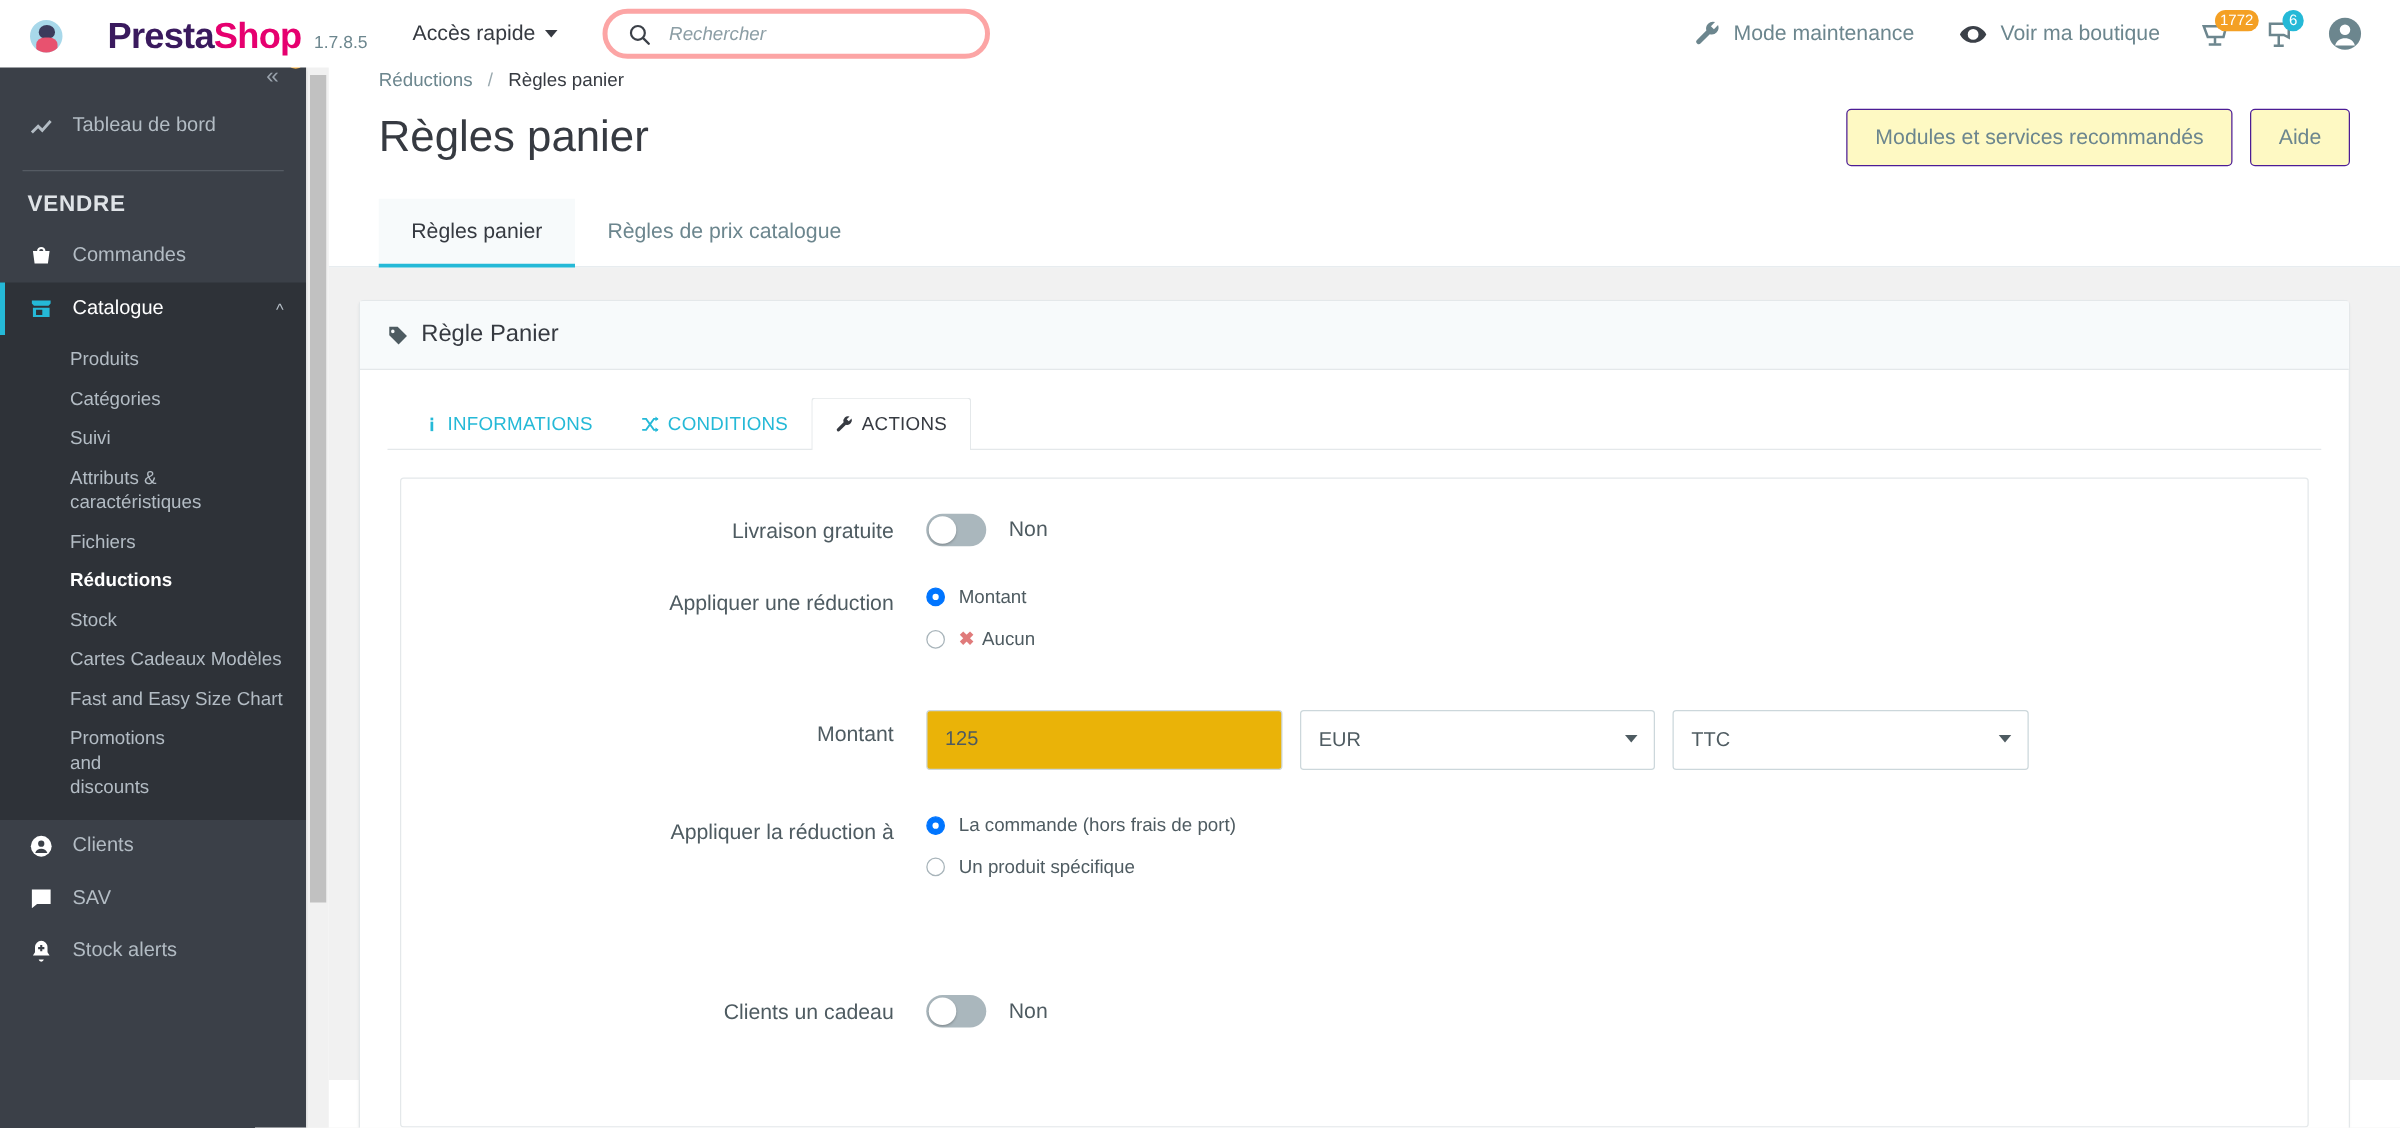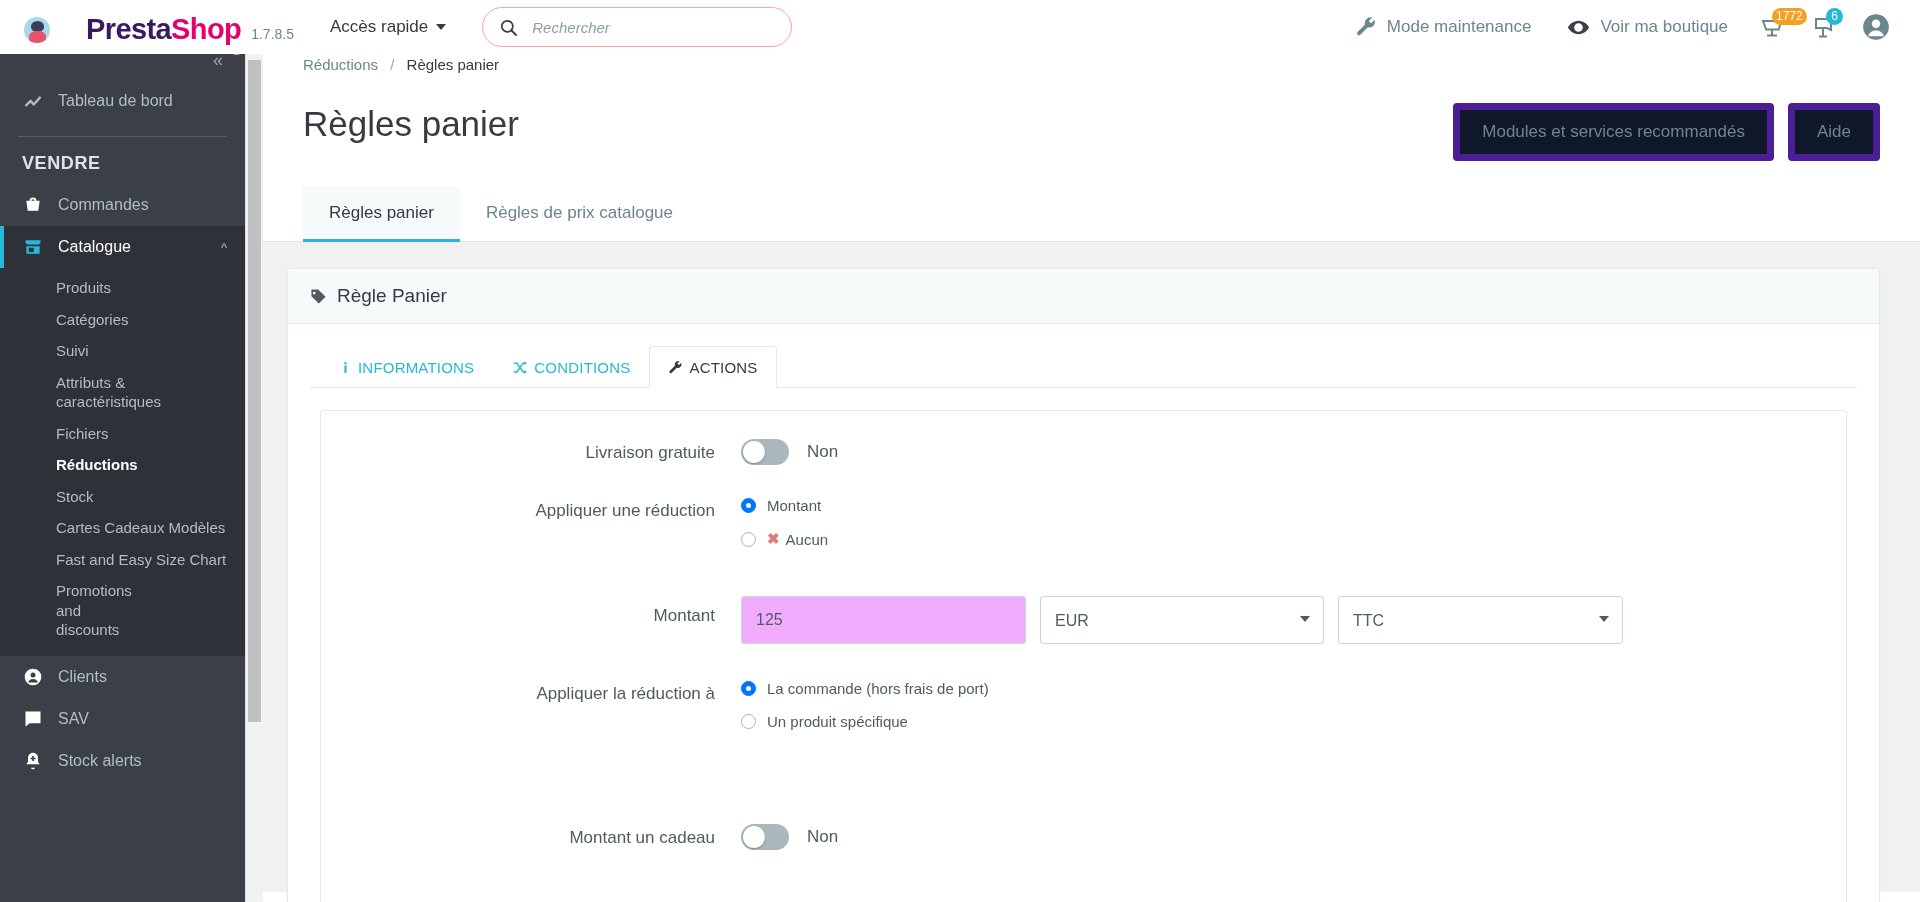--- a/index.html
+++ b/index.html
@@ -47,21 +47,21 @@
     display: flex; align-items: center; cursor: pointer;
   }
   .caret-down {
     width: 0; height: 0; margin-left: 8px;
     border-left: 5px solid transparent; border-right: 5px solid transparent;
     border-top: 6px solid #363a41;
   }
 
   #search-wrap {
     margin-left: 36px; width: 310px; height: 40px;
-    border: 1px solid #fca5a5; border-radius: 22px;
+    border: 4px solid #fca5a5; border-radius: 22px;
     display: flex; align-items: center; padding: 0 16px;
     background: #fff;
   }
   #search-wrap svg { flex: 0 0 auto; }
   #search-input {
     border: 0; outline: 0; margin-left: 12px; flex: 1;
     font-size: 15px; font-style: italic; color: #6c868e;
     font-family: "Liberation Sans", sans-serif; background: transparent;
   }
   #search-input::placeholder { color: #8c9ea5; font-style: italic; }
@@ -160,23 +160,23 @@
     background: #ffffff; overflow: hidden;
   }
   #page-head { padding: 16px 40px 0 40px; }
   #breadcrumb { font-size: 15px; color: #6c868e; }
   #breadcrumb .sep { margin: 0 8px; color: #9aa9af; }
   #breadcrumb .cur { color: #363a41; }
   #title-row { display: flex; align-items: center; margin-top: 14px; }
   #page-title { font-size: 35px; color: #363a41; font-weight: normal; margin: 0; }
   #title-actions { margin-left: auto; display: flex; gap: 14px; }
   .btn-outline {
-    border: 7px solid #4c1d95; background: #0f172a; border-radius: 4px;
+    border: 1px solid #4c1d95; background: #fef9c3; border-radius: 4px;
     padding: 12px 22px; font-size: 17px; color: #6c868e; cursor: pointer;
-    font-family: "Liberation Sans", sans-serif; white-space: nowrap; margin-top: 16px;
+    font-family: "Liberation Sans", sans-serif; white-space: nowrap;
   }
 
   
   #page-tabs {
     margin-top: 26px; border-bottom: 1px solid #e0e6ea;
     display: flex; padding-left: 40px; background: #fff;
   }
   .ptab {
     padding: 16px 26px; font-size: 17px; color: #6c868e; cursor: pointer;
     border-bottom: 3px solid transparent; margin-bottom: -1px;
@@ -248,21 +248,21 @@
     width: 5px; height: 5px; border-radius: 50%; background: #fff;
   }
   .radio-text { font-size: 15px; color: #4e5b61; display: flex; align-items: center; gap: 6px; }
   .x-mark { color: #e07b7b; font-weight: bold; font-size: 15px; }
 
   
   .amount-row { display: flex; gap: 14px; }
   .txt-input {
     width: 285px; height: 48px; border: 1px solid #ccd7db; border-radius: 3px;
     padding: 0 14px; font-size: 16px; color: #4e5b61; outline: none;
-    font-family: "Liberation Sans", sans-serif; background: #f0abfc;
+    font-family: "Liberation Sans", sans-serif; background: #eab308;
   }
   .sel-wrap { position: relative; border-radius: 17px; }
   .sel {
     height: 48px; border: 1px solid #ccd7db; border-radius: 3px;
     padding: 0 36px 0 14px; font-size: 16px; color: #4e5b61; outline: none;
     font-family: "Liberation Sans", sans-serif; background: #fff;
     -webkit-appearance: none; appearance: none; cursor: pointer;
   }
   .sel-cur { width: 284px; }
   .sel-tax { width: 285px; }
@@ -544,21 +544,21 @@
                 <span class="radio-text">La commande (hors frais de port)</span>
               </div>
               <div class="radio-line">
                 <span class="radio"></span>
                 <span class="radio-text">Un produit spécifique</span>
               </div>
             </div>
           </div>
 
           <div class="form-row" style="margin-bottom:0">
-            <div class="form-label">Montant un cadeau</div>
+            <div class="form-label">Clients un cadeau</div>
             <div class="form-field">
               <div class="switch-wrap">
                 <div class="switch">
                   <div class="knob"></div>
                 </div>
                 <span class="switch-label">Non</span>
               </div>
             </div>
           </div>
 

